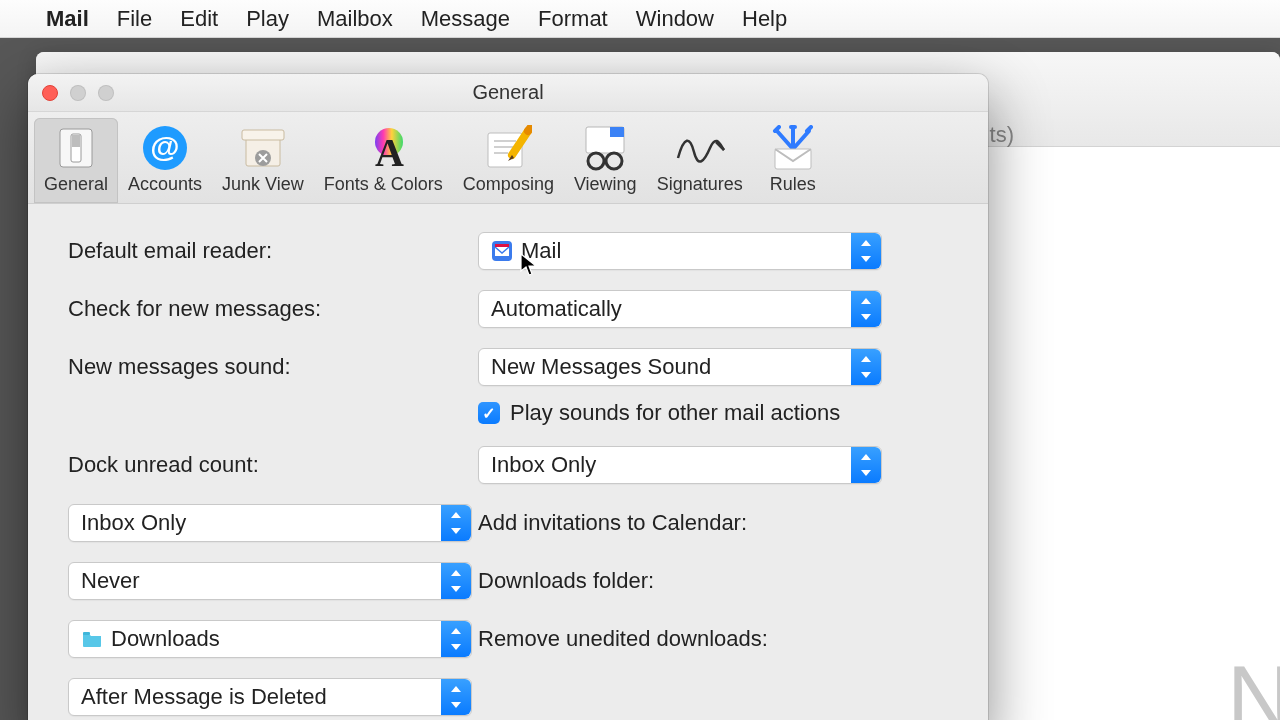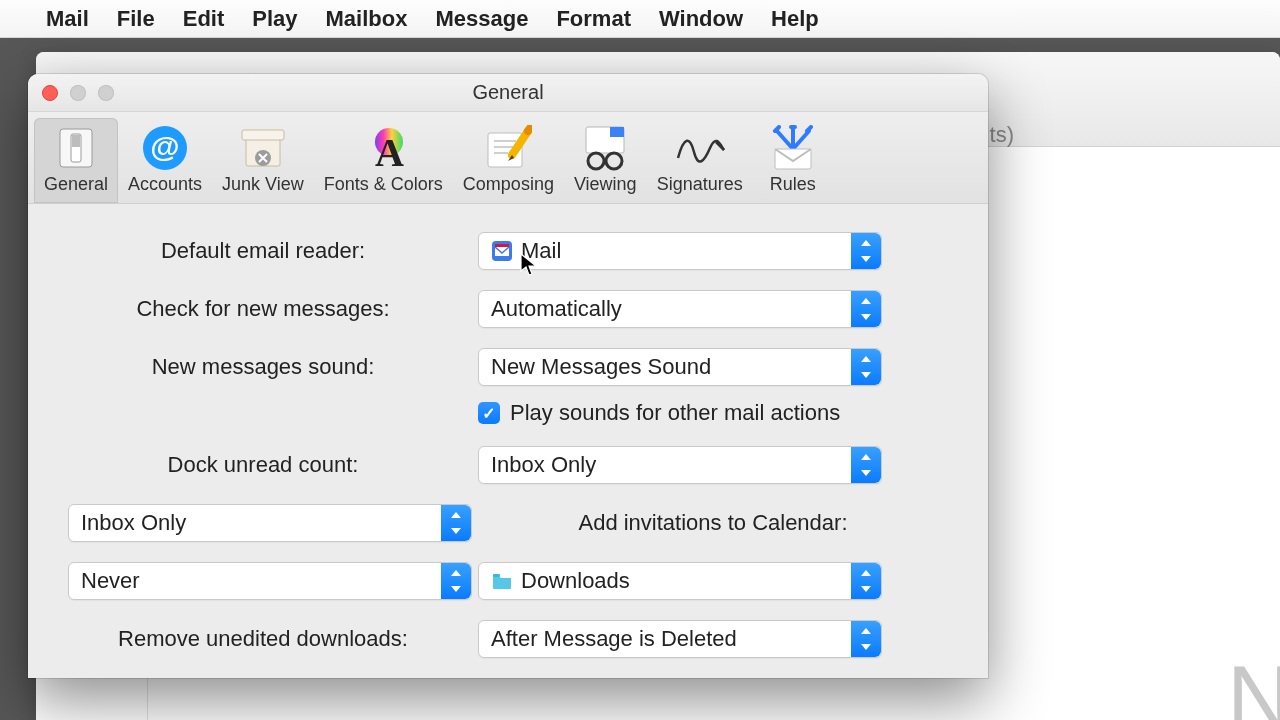--- a/index.html
+++ b/index.html
@@ -13,21 +13,21 @@
     border-bottom: 1px solid #d6d6d6;
     display: flex;
     align-items: center;
     padding: 0 14px;
     gap: 28px;
     font-size: 22px;
     color: #222;
   }
   .menubar .apple { font-size: 22px; margin-right: 4px; }
   .menubar .app { font-weight: 700; }
-  .menubar span { cursor: default; font-weight: bold; }
+  .menubar span { cursor: default; }
 
   
   .bg-window {
     position: absolute;
     top: 52px;
     left: 36px;
     right: 0;
     bottom: 0;
     background: #e9e9e9;
     border-radius: 8px 8px 0 0;
@@ -123,21 +123,21 @@
   .form {
     padding: 28px 40px 20px 40px;
     display: grid;
     grid-template-columns: 390px 1fr;
     column-gap: 20px;
     row-gap: 20px;
     align-items: center;
     font-size: 22px;
     color: #222;
   }
-  .lbl { text-align: center; }
+  .lbl { text-align: left; }
 
   .select {
     position: relative;
     height: 38px;
     background: #fff;
     border: 1px solid #c9c9c9;
     border-radius: 6px;
     display: flex;
     align-items: center;
     padding: 0 42px 0 12px;
@@ -376,20 +376,21 @@
 
     <div class="lbl">Add invitations to Calendar:</div>
     <div class="select">
       <span>Never</span>
       <span class="stepper">
           <span class="up"></span>
           <span class="down"></span>
         </span>
     </div>
 
+    <div class="lbl">Downloads folder:</div>
     <div class="select">
       <span class="leading">
         <svg width="20" height="16" viewBox="0 0 20 16">
             <path d="M1 3 h6 l2 2 h10 v10 a1 1 0 0 1 -1 1 H2 a1 1 0 0 1 -1 -1 z" fill="#57c7e8"></path>
             <rect x="1" y="1" width="7" height="3" rx="1" fill="#3eb6da"></rect>
           </svg>
       </span>
       <span>Downloads</span>
       <span class="stepper">
           <span class="up"></span>

